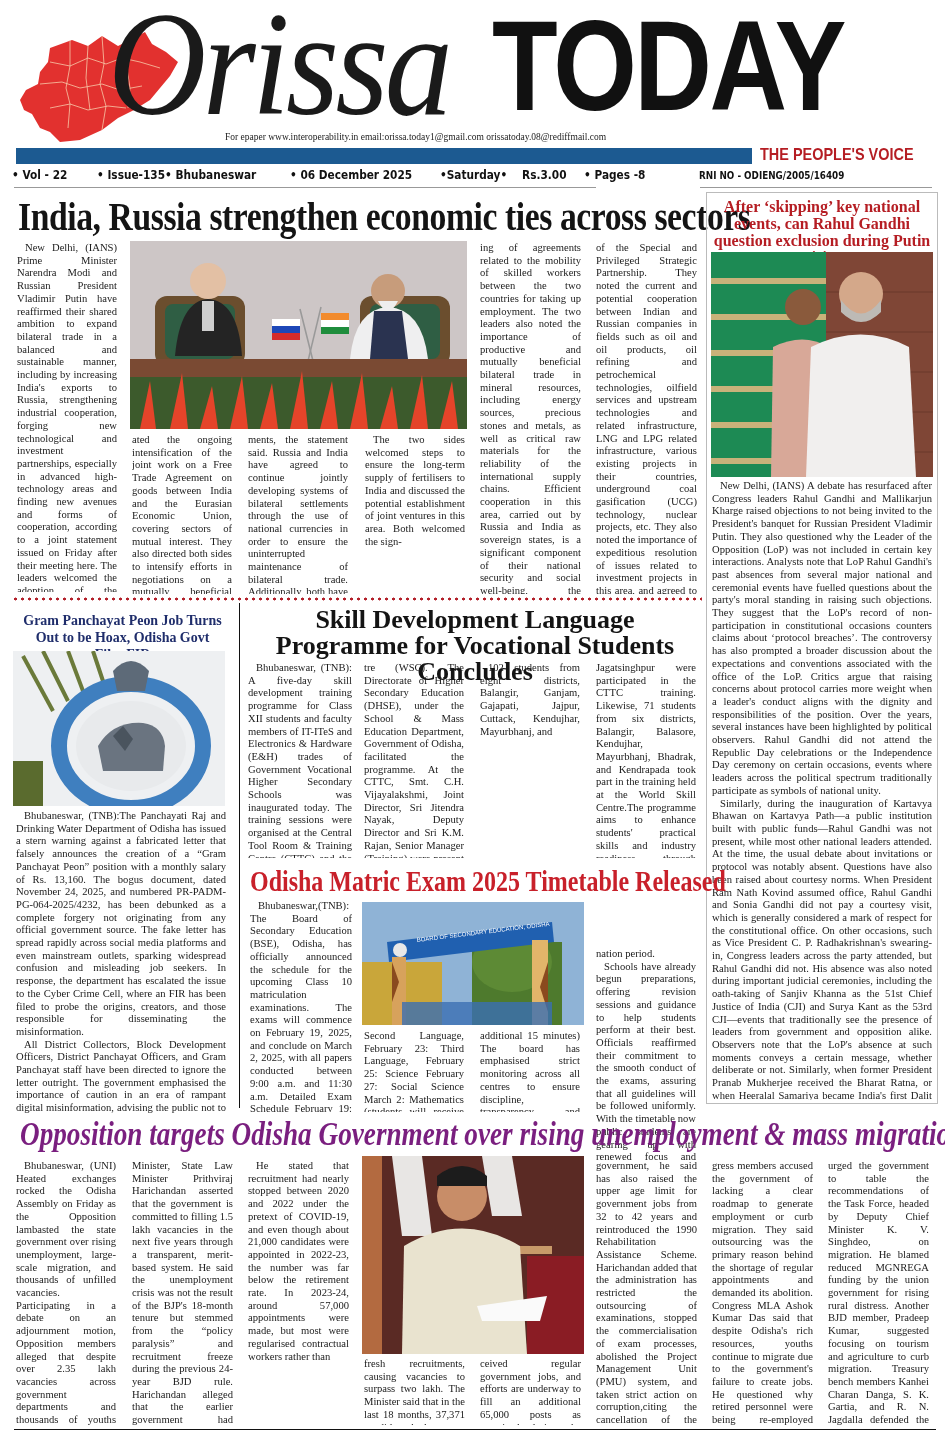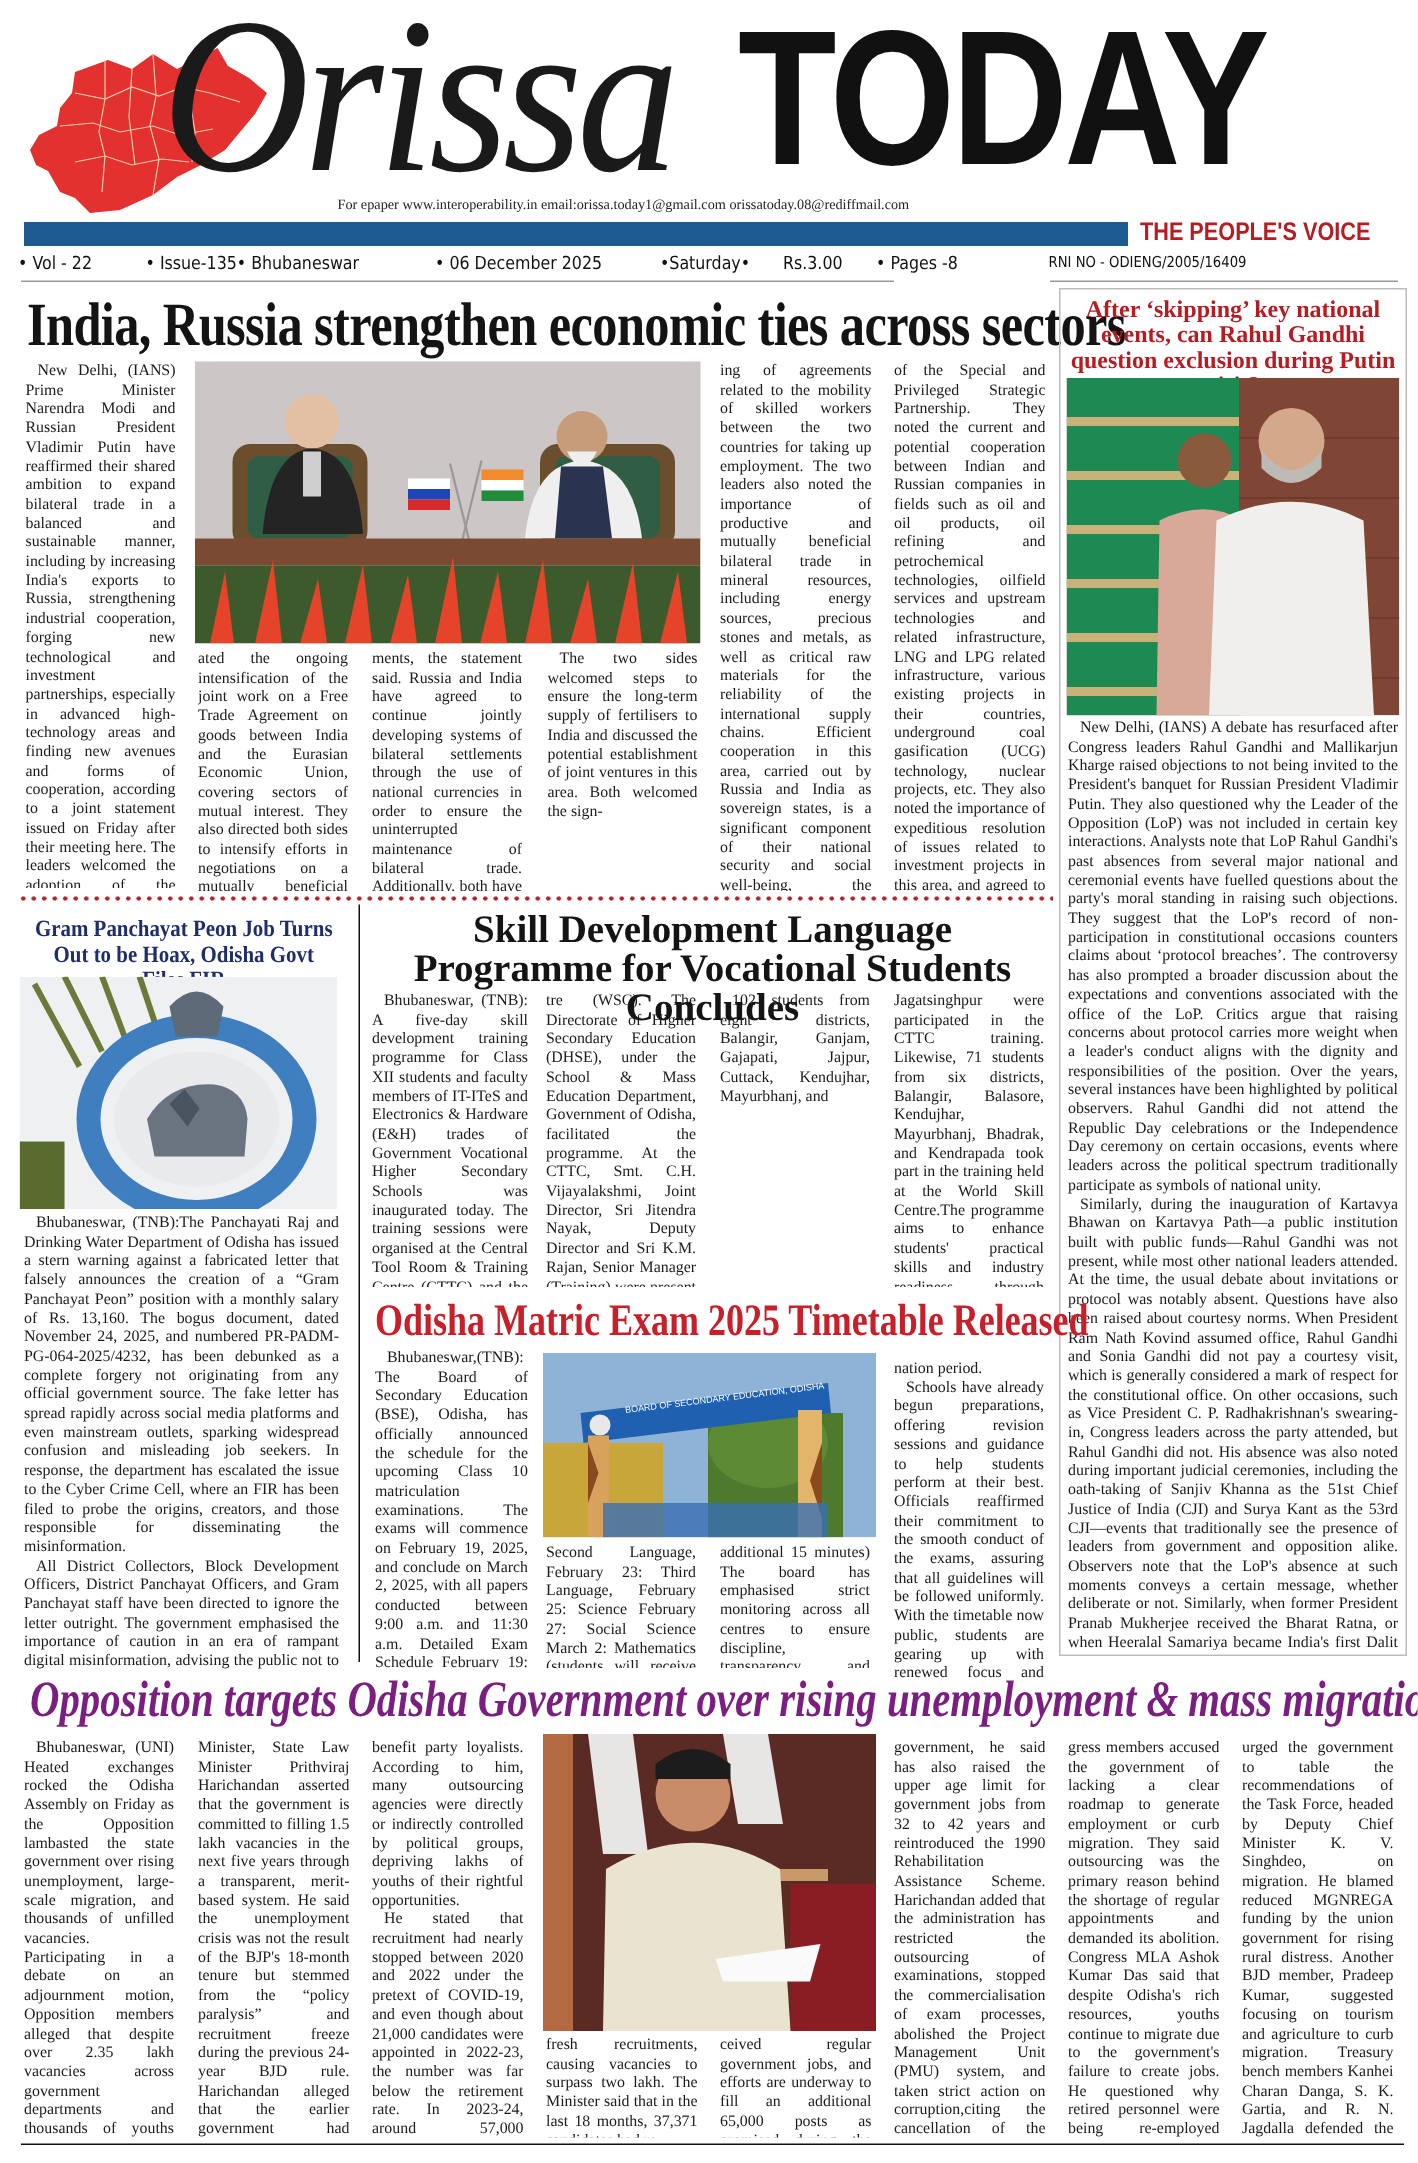--- a/index.html
+++ b/index.html
@@ -7,21 +7,21 @@
   body { position: relative; font-family: "Liberation Serif", "DejaVu Serif", serif; color: #1a1a1a; }
 
   
   .masthead { position: absolute; left: 0; top: 0; width: 945px; height: 185px; }
   .map { position: absolute; left: 10px; top: 18px; width: 170px; height: 125px; }
   .logo-orissa { position: absolute; left: 108px; top: -10px; font-family: "Liberation Serif", serif; font-style: italic; font-size: 148px; line-height: 1; letter-spacing: -4px; color: #1a1a1a; transform: scaleX(0.92); transform-origin: left top; }
   .logo-today { position: absolute; left: 492px; top: 2px; font-family: "Liberation Sans", sans-serif; font-weight: bold; font-size: 128px; line-height: 1; letter-spacing: -3px; color: #111; transform: scaleX(0.84); transform-origin: left top; }
   .contact { position: absolute; left: 225px; top: 132px; font-size: 9.5px; color: #222; }
   .blue-bar { position: absolute; left: 16px; top: 148px; width: 736px; height: 16px; background: #1c5a91; }
   .tagline { position: absolute; left: 760px; top: 145px; font-family: "Liberation Sans", sans-serif; font-weight: bold; font-size: 17px; color: #b51d23; transform: scaleX(0.85); transform-origin: left top; white-space: nowrap; }
-  .infobar { position: absolute; left: 12px; top: 168px; width: 920px; height: 18px; font-family: "DejaVu Sans", sans-serif; font-weight: normal; font-size: 12px; color: #111; }
+  .infobar { position: absolute; left: 12px; top: 168px; width: 920px; height: 18px; font-family: "DejaVu Sans", sans-serif; font-weight: bold; font-size: 12px; color: #111; }
   .infobar span { position: absolute; top: 0; white-space: nowrap; transform: scaleX(0.88); transform-origin: left top; }
   .infobar .rni { font-size: 10px; top: 2px; }
   .info-rule { position: absolute; left: 14px; top: 187px; width: 582px; height: 1px; background: #999; }
   .info-rule2 { position: absolute; left: 700px; top: 187px; width: 232px; height: 1px; background: #999; }
 
   
   .headline { position: absolute; font-family: "Liberation Serif", serif; font-weight: bold; line-height: 1; white-space: nowrap; }
   .col { position: absolute; font-size: 10.6px; line-height: 12.7px; text-align: justify; color: #1a1a1a; hyphens: auto; overflow: hidden; }
   .col p { text-indent: 8px; }
   .photo { position: absolute; overflow: hidden; }
@@ -246,36 +246,35 @@
       <path d="M186 60 L178 85 L186 110 Z" fill="#8a4a1e"></path>
       <rect x="40" y="100" width="150" height="23" fill="#3b6fb3" opacity="0.8"></rect>
     </svg>
   </div>
   <div class="col" style="left:364px; top:1030px; width:100px; height:82px;">
     <p style="text-indent:0">Second Language, February 23: Third Language, February 25: Science February 27: Social Science March 2: Mathematics (students will receive an</p>
   </div>
   <div class="col" style="left:480px; top:1030px; width:100px; height:82px;">
     <p style="text-indent:0">additional 15 minutes) The board has emphasised strict monitoring across all centres to ensure discipline, transparency, and fairness during the exami-</p>
   </div>
-  <div class="col" style="left:596px; top:907px; width:100px; height:212px;">
+  <div class="col" style="left:596px; top:948px; width:100px; height:212px;">
     <p style="text-indent:0">nation period.</p>
     <p>Schools have already begun preparations, offering revision sessions and guidance to help students perform at their best.  Officials reaffirmed their commitment to the smooth conduct of the exams, assuring that all guidelines will be followed uniformly. With the timetable now public, students are gearing up with renewed focus and determination to face the challenge.</p>
   </div>
 </article>
 
 <article>
   <h1 class="headline h-opp">Opposition targets Odisha Government over rising unemployment &amp; mass migration</h1>
   <div class="col" style="left:16px; top:1160px; width:100px; height:265px;">
     <p>Bhubaneswar, (UNI) Heated exchanges rocked the Odisha Assembly on Friday as the Opposition lambasted the state government over rising unemployment, large-scale migration, and thousands of unfilled vacancies. Participating in a debate on an adjournment motion, Opposition members alleged that despite over 2.35 lakh vacancies across government departments and thousands of youths leaving the state for jobs, the government had taken no meaningful action to address the crisis. Responding on behalf of the Chief</p>
   </div>
   <div class="col" style="left:132px; top:1160px; width:101px; height:265px;">
     <p style="text-indent:0">Minister, State Law Minister Prithviraj Harichandan asserted that the government is committed to filling 1.5 lakh vacancies in the next five years through a transparent, merit-based system. He said the unemployment crisis was not the result of the BJP's 18-month tenure but stemmed from the “policy paralysis” and recruitment freeze during the previous 24-year BJD rule. Harichandan alleged that the earlier government had intentionally halted regular recruitment and promoted an “exploitative outsourcing system” to</p>
   </div>
   <div class="col" style="left:248px; top:1160px; width:101px; height:265px;">
-    <p style="text-indent:0">benefit party loyalists. According to him, many outsourcing agencies were directly or indirectly controlled by political groups, depriving lakhs of youths of their rightful opportunities.</p>
     <p>He stated that recruitment had nearly stopped between 2020 and 2022 under the pretext of COVID-19, and even though about 21,000 candidates were appointed in 2022-23, the number was far below the retirement rate. In 2023-24, around 57,000 appointments were made, but most were regularised contractual workers rather than</p>
   </div>
   <div class="photo" style="left:362px; top:1156px; width:222px; height:198px;">
     <svg width="222" height="198" viewBox="0 0 222 198">
       <rect width="222" height="198" fill="#5a2a24"></rect>
       <rect x="0" y="0" width="20" height="198" fill="#b36a40"></rect>
       <rect x="165" y="100" width="57" height="98" fill="#8a1c24"></rect>
       <rect x="130" y="90" width="60" height="8" fill="#c89a6a"></rect>
       <path d="M30 0 L60 0 L70 80 L40 80 Z" fill="#e8e6e4"></path>
       <path d="M120 0 L150 0 L160 60 L130 60 Z" fill="#e8e6e4"></path>

